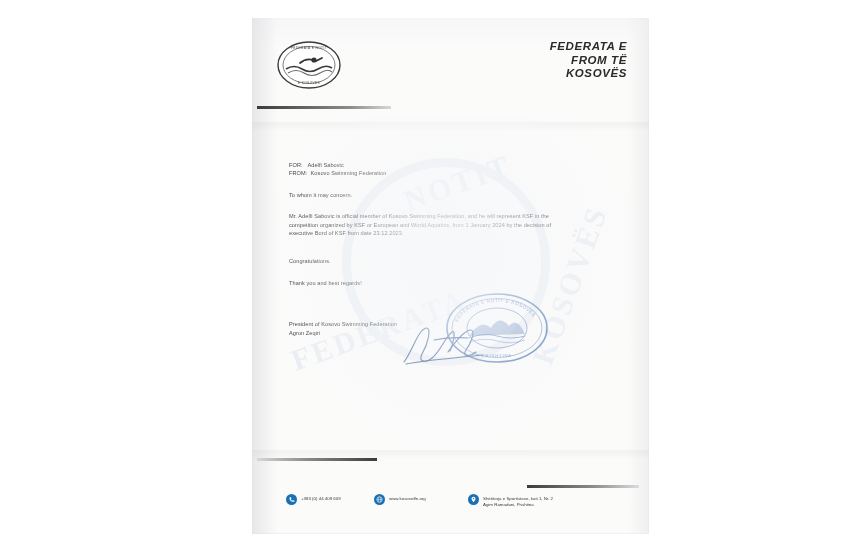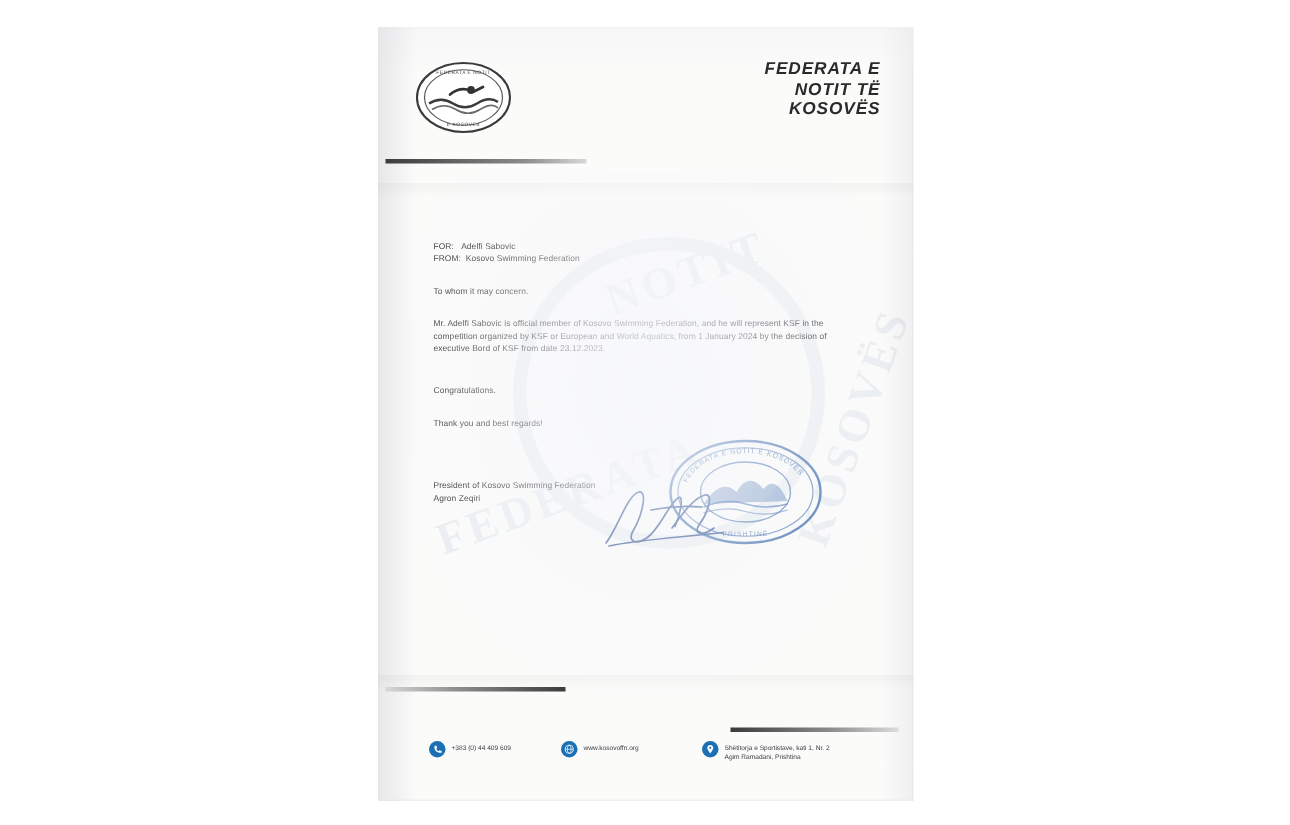--- a/index.html
+++ b/index.html
@@ -22,20 +22,21 @@
   
   #sheet {
     position: absolute;
     left: 252px;
     top: 18px;
     width: 357px;
     height: 516px;
     background: #fbfbfa;
     box-shadow: 0 0 0 1px #f0f0ef inset;
     overflow: hidden;
+    padding-left: 40px;
   }
 
   
   #sheet::before {
     content: "";
     position: absolute;
     inset: 0;
     background:
       linear-gradient(90deg, rgba(225,225,228,0.75) 0px, rgba(255,255,255,0) 26px),
       linear-gradient(270deg, rgba(232,232,235,0.6) 0px, rgba(255,255,255,0) 22px),
@@ -223,21 +224,21 @@
         <path d="M12 34 Q20 29 28 34 T44 34 T56 33" fill="none" stroke="#6a6a6a" stroke-width="1.1"></path>
         <circle cx="38" cy="21" r="2.6" fill="#333"></circle>
         <path d="M24 24 Q31 18 40 22 L46 19" fill="none" stroke="#333" stroke-width="1.8" stroke-linecap="round"></path>
         <text x="33" y="10" font-family="Liberation Sans, sans-serif" font-size="3.2" fill="#444" text-anchor="middle" letter-spacing="0.4">FEDERATA E NOTIT</text>
         <text x="33" y="45" font-family="Liberation Sans, sans-serif" font-size="3.2" fill="#444" text-anchor="middle" letter-spacing="0.4">E KOSOVES</text>
       </svg>
     </div>
 
     <div class="hdr-title">
       <div>FEDERATA E</div>
-      <div>NOTIT TË</div>
+      <div>FROM TË</div>
       <div>KOSOVËS</div>
     </div>
 
     <div class="hdr-rule"></div>
 
     <div class="watermark">
       <div class="wm-ring"></div>
       <div class="wm-text wm-a">NOTIT</div>
       <div class="wm-text wm-b">KOSOVËS</div>
       <div class="wm-text wm-c">FEDERATA</div>

